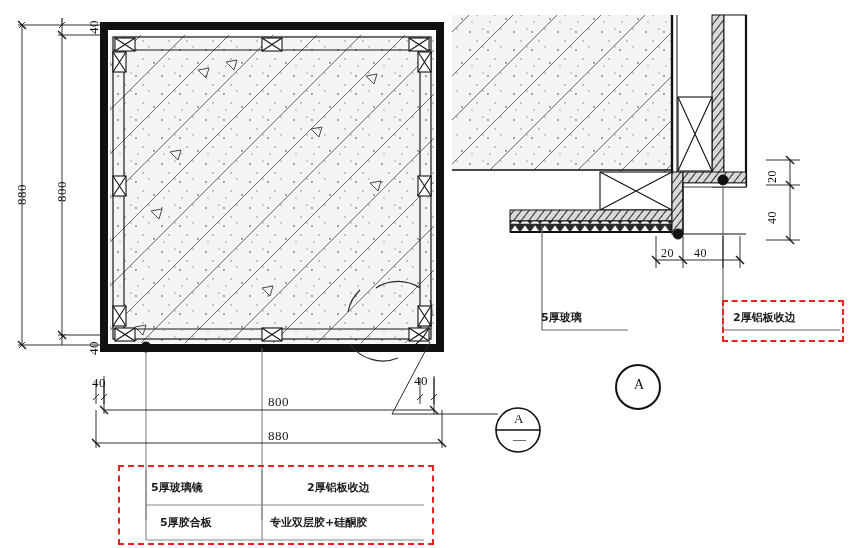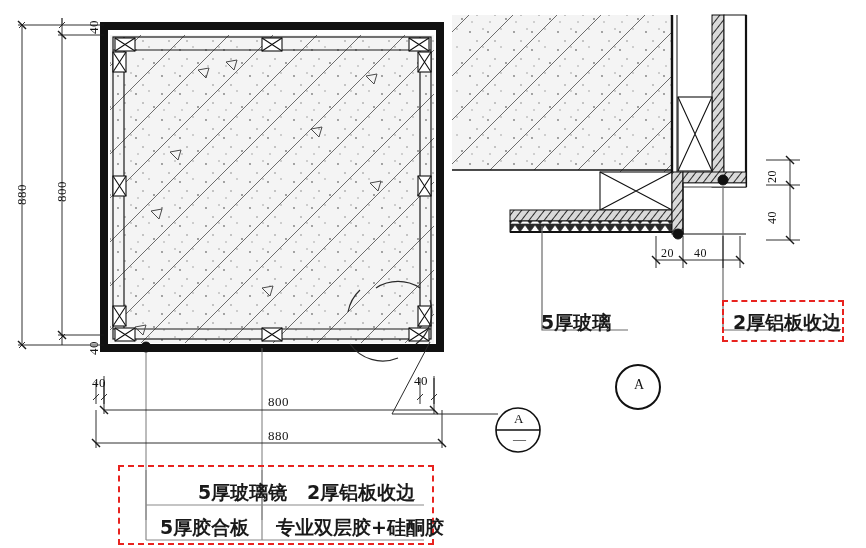--- a/index.html
+++ b/index.html
@@ -6,21 +6,21 @@
   body{width:866px;height:548px;position:relative;overflow:hidden;
        font-family:"Liberation Serif","DejaVu Serif",serif;color:#1a1a1a;}
   .stage{position:absolute;left:0;top:0;width:866px;height:548px;}
   svg.layer{position:absolute;left:0;top:0;width:866px;height:548px;overflow:visible;}
 
   .lbl{position:absolute;white-space:nowrap;color:#141414;
        font-family:"Liberation Serif","DejaVu Serif",serif;}
   .dim{font-size:13px;letter-spacing:.5px;}
   .dimv{font-size:13px;letter-spacing:.5px;transform-origin:left top;
         transform:rotate(-90deg);}
-  .cn{font-family:"DejaVu Sans","Liberation Sans",sans-serif;font-size:19px;
+  .cn{font-family:"DejaVu Sans","Liberation Sans",sans-serif;font-size:11px;
       font-weight:600;color:#1a1a1a;}
   .bub{font-size:13px;}
   .redbox{position:absolute;border:2px dashed #e8231f;box-sizing:border-box;}
 </style>
 </head>
 <body>
 
 <div class="stage">
 
   <svg class="layer" viewBox="0 0 866 548">
@@ -273,18 +273,18 @@
 
   <div class="lbl cn" style="left:541px;top:310px;">5厚玻璃</div>
   <div class="lbl cn" style="left:733px;top:310px;">2厚铝板收边</div>
   <div class="redbox" style="left:722px;top:300px;width:122px;height:42px;"></div>
 
   <div class="lbl bub" style="left:514px;top:411px;">A</div>
   <div class="lbl bub" style="left:513px;top:431px;">—</div>
   <div class="lbl bub" style="left:634px;top:377px;font-size:14px;">A</div>
 
   <div class="redbox" style="left:118px;top:465px;width:316px;height:80px;"></div>
-  <div class="lbl cn" style="left:151px;top:480px;margin-left:47px;">5厚玻璃镜</div>
+  <div class="lbl cn" style="left:151px;top:480px;">5厚玻璃镜</div>
   <div class="lbl cn" style="left:307px;top:480px;">2厚铝板收边</div>
   <div class="lbl cn" style="left:160px;top:515px;">5厚胶合板</div>
-  <div class="lbl cn" style="left:270px;top:515px;margin-left:6px;">专业双层胶+硅酮胶</div>
+  <div class="lbl cn" style="left:270px;top:515px;">专业双层胶+硅酮胶</div>
 
 </div>
 
 </body></html>

